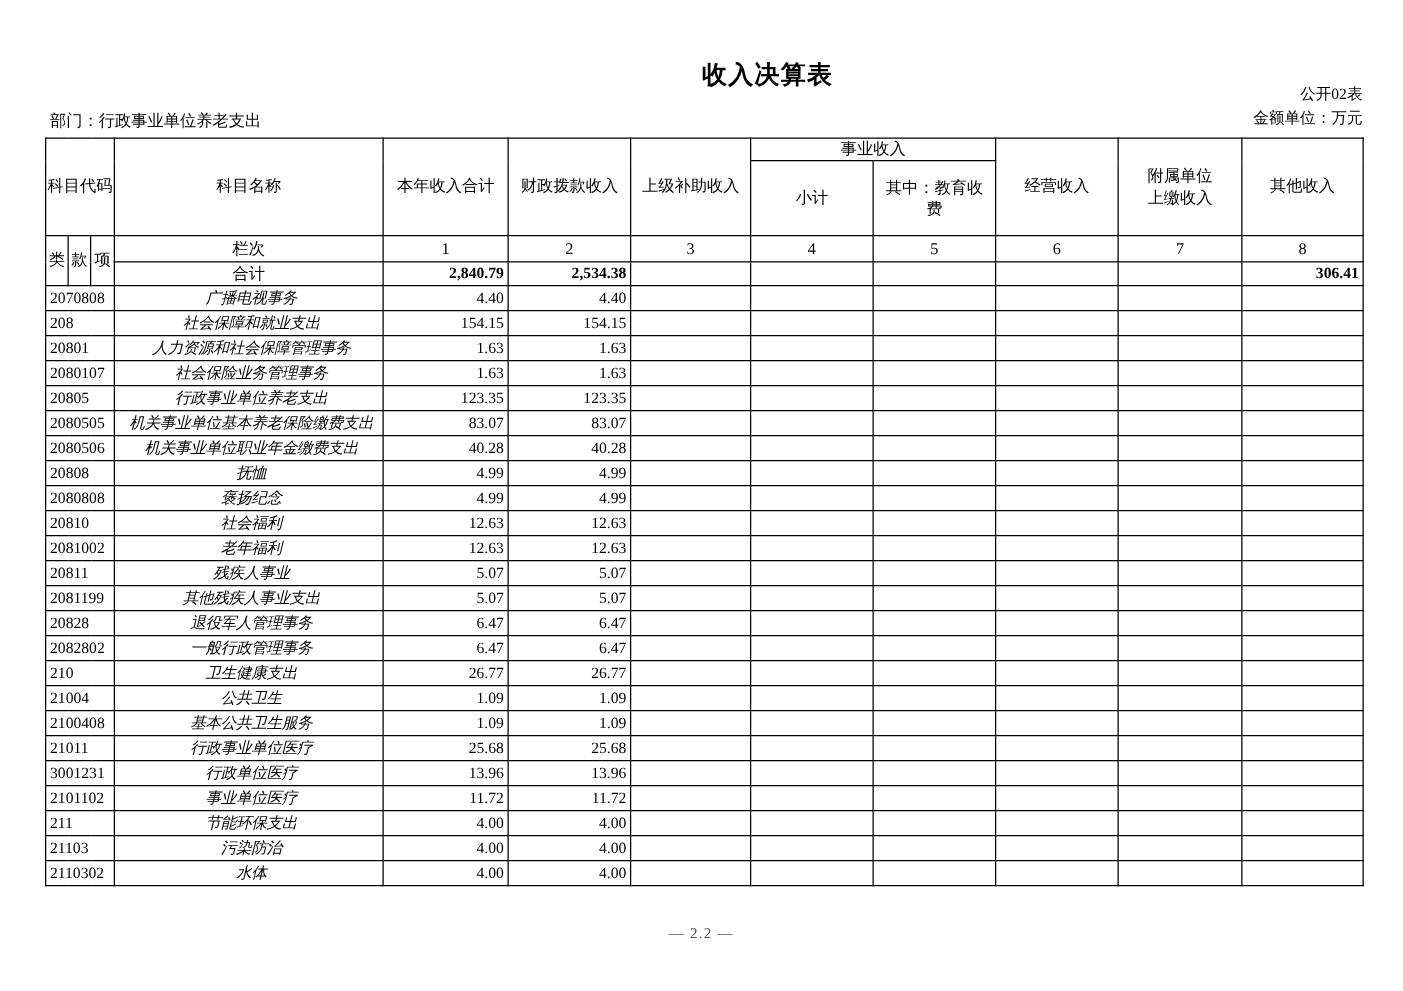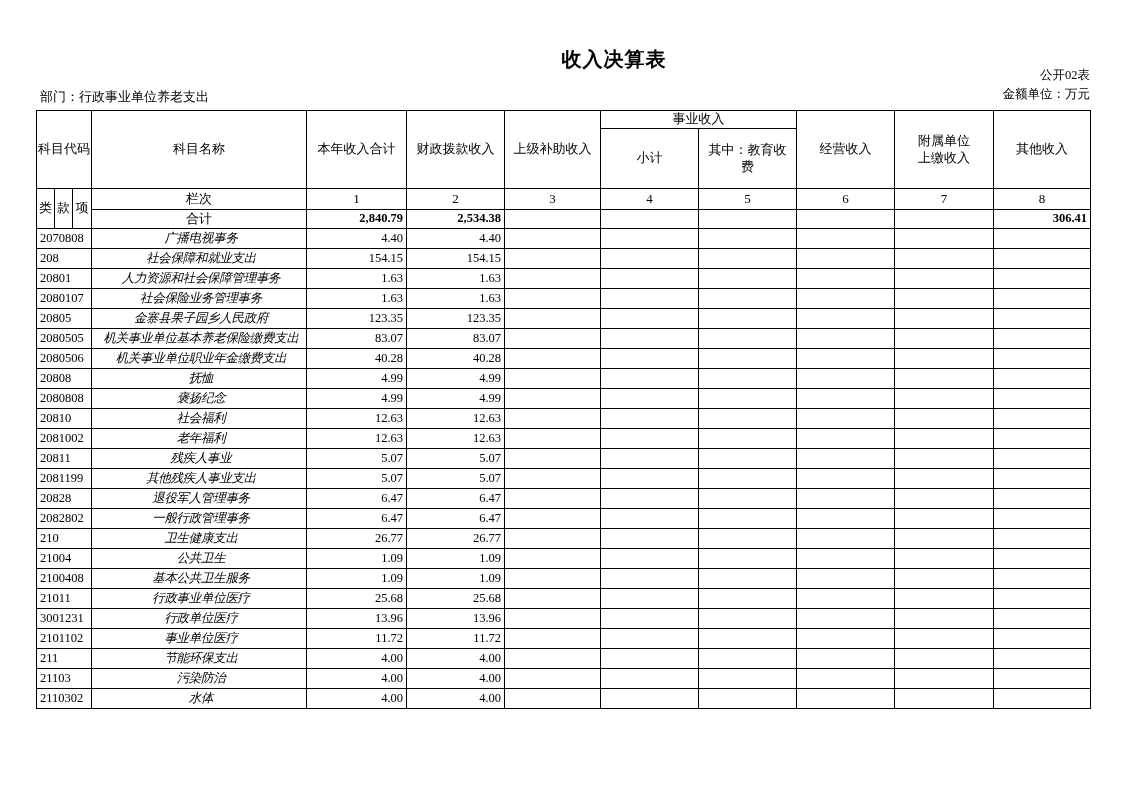--- a/index.html
+++ b/index.html
@@ -164,21 +164,21 @@
           <td class="num">1.63</td>
           <td class="num"></td>
           <td class="num"></td>
           <td class="num"></td>
           <td class="num"></td>
           <td class="num"></td>
           <td class="num"></td>
         </tr>
         <tr>
           <td colspan="3" class="code">20805</td>
-          <td class="name">金寨县果子园乡人民政府</td>
+          <td class="name">行政事业单位养老支出</td>
           <td class="num">123.35</td>
           <td class="num">123.35</td>
           <td class="num"></td>
           <td class="num"></td>
           <td class="num"></td>
           <td class="num"></td>
           <td class="num"></td>
           <td class="num"></td>
         </tr>
         <tr>
@@ -405,14 +405,15 @@
           <td class="num"></td>
           <td class="num"></td>
           <td class="num"></td>
           <td class="num"></td>
           <td class="num"></td>
           <td class="num"></td>
         </tr>
       </tbody>
   </table>
 
+  <div class="page-number">— 2.2 —</div>
 
 </div>
 
 </body></html>

